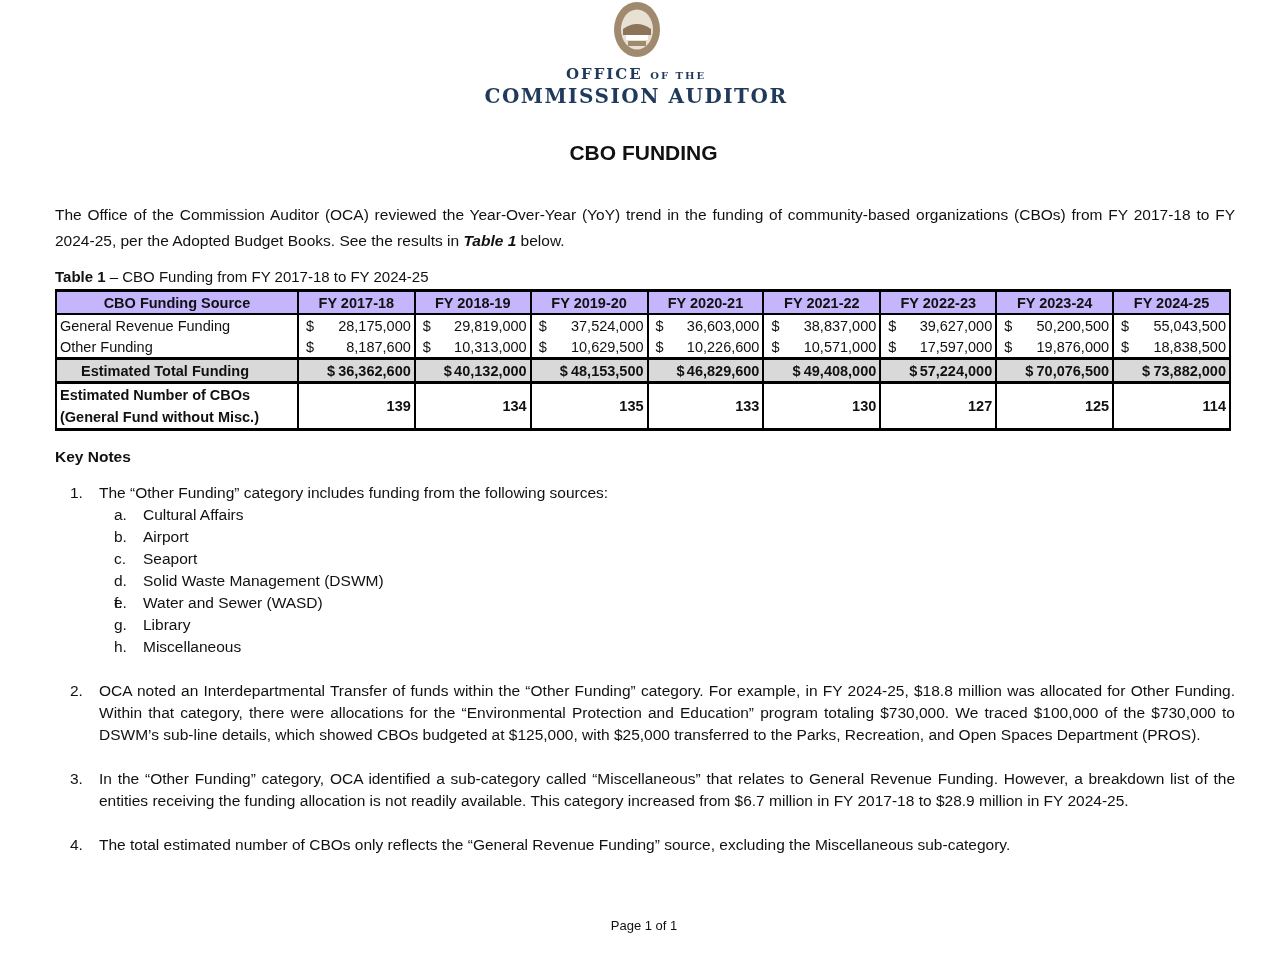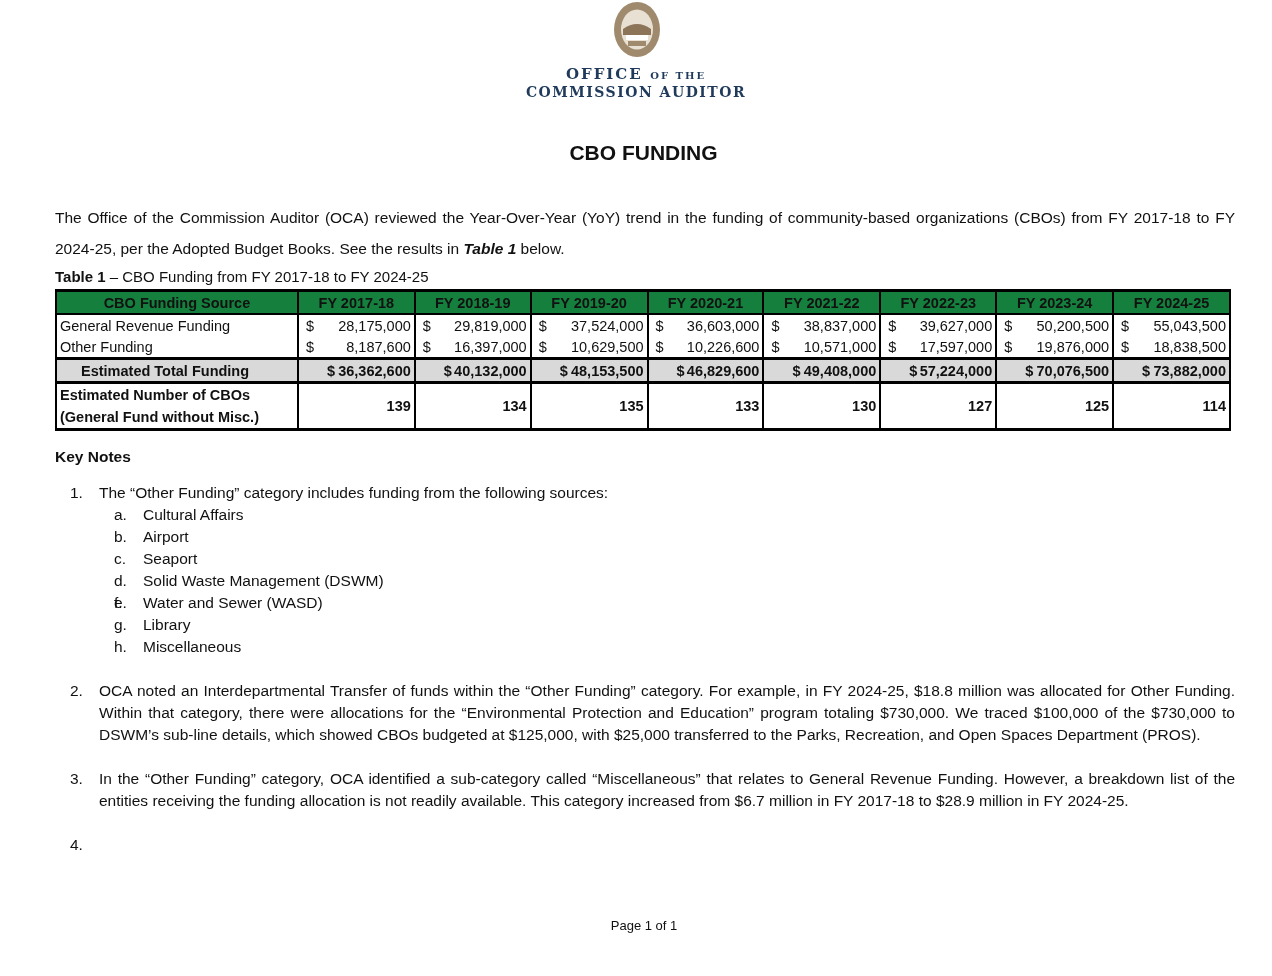--- a/index.html
+++ b/index.html
@@ -5,28 +5,28 @@
   html, body { margin: 0; padding: 0; background: #ffffff; }
   body { width: 1272px; height: 976px; position: relative; overflow: hidden;
          font-family: "Liberation Sans", sans-serif; color: #111; }
   .header { position: absolute; left: 0; top: 0; width: 1272px; text-align: center; }
   .seal { position: absolute; left: 613px; top: 1px; width: 48px; height: 57px; }
   .office-line { position: absolute; top: 64px; left: 0; width: 1272px; text-align: center;
                  font-family: "DejaVu Serif", serif; font-weight: bold; color: #1f3a5a; letter-spacing: 2px; }
   .office-line .big { font-size: 15px; }
   .office-line .small { font-size: 10px; }
   .auditor-line { position: absolute; top: 84px; left: 0; width: 1272px; text-align: center;
-                  font-family: "DejaVu Serif", serif; font-weight: bold; color: #1f3a5a; font-size: 14px; letter-spacing: 1.5px; }
+                  font-family: "DejaVu Serif", serif; font-weight: bold; color: #1f3a5a; font-size: 20px; letter-spacing: 1.5px; }
   .doc-title { position: absolute; top: 141px; left: 0; width: 1287px; text-align: center;
                font-size: 21px; font-weight: bold; }
-  .intro { position: absolute; top: 202px; left: 55px; width: 1180px; font-size: 15.5px; line-height: 31px; text-align: justify; }
+  .intro { position: absolute; top: 202px; left: 55px; width: 1180px; font-size: 15.5px; line-height: 26px; text-align: justify; }
   .table-caption { position: absolute; top: 268px; left: 55px; font-size: 15px; }
   table.cbo { position: absolute; top: 289px; left: 55px; width: 1176px; border-collapse: collapse; font-size: 14.5px; }
   table.cbo td, table.cbo th { border-left: 2px solid #000; border-right: 2px solid #000; padding: 0 3px; }
-  table.cbo tr.hdr th { background: #15803d; font-weight: bold; height: 21px; border-top: 3px solid #000; border-bottom: 2px solid #000; }
+  table.cbo tr.hdr th { background: #c4b5fd; font-weight: bold; height: 21px; border-top: 3px solid #000; border-bottom: 2px solid #000; }
   table.cbo tr.row td { height: 21px; margin-left: 12px; }
   table.cbo tr.total td { background: #d9d9d9; font-weight: bold; height: 21px; border-top: 3px solid #000; border-bottom: 3px solid #000; padding-left: 24px; }
   table.cbo tr.count td { font-weight: bold; height: 42px; border-bottom: 3px solid #000; line-height: 22px; }
   td.money { white-space: nowrap; }
   td.money .cur { float: left; padding-left: 4px; }
   td.money .amt { float: right; }
   td.num { text-align: right; }
   .key-notes { position: absolute; top: 448px; left: 55px; font-size: 15.5px; font-weight: bold; }
   .notes { position: absolute; top: 482px; left: 55px; width: 1180px; font-size: 15.5px; line-height: 22px; }
   .note { position: relative; padding-left: 44px; text-align: justify; }
@@ -120,21 +120,21 @@
         </td>
       </tr>
   <tr class="row">
     <td>Other Funding</td>
   <td class="money">
           <span class="cur">$</span>
           <span class="amt">8,187,600</span>
         </td>
         <td class="money">
           <span class="cur">$</span>
-          <span class="amt">16,397,000</span>
+          <span class="amt">10,313,000</span>
         </td>
         <td class="money">
           <span class="cur">$</span>
           <span class="amt">10,629,500</span>
         </td>
         <td class="money">
           <span class="cur">$</span>
           <span class="amt">10,226,600</span>
         </td>
         <td class="money">
@@ -226,16 +226,17 @@
     <span>OCA noted an Interdepartmental Transfer of funds within the “Other Funding” category. For example, in FY 2024-25, $18.8 million was allocated for Other Funding. Within that category, there were allocations for the “Environmental Protection and Education” program totaling $730,000. We traced $100,000 of the $730,000 to DSWM’s sub-line details, which showed CBOs budgeted at $125,000, with $25,000 transferred to the Parks, Recreation, and Open Spaces Department (PROS).</span>
   </div>
   <div class="gap"></div>
   <div class="note">
     <span class="num">3.</span>
     <span>In the “Other Funding” category, OCA identified a sub-category called “Miscellaneous” that relates to General Revenue Funding. However, a breakdown list of the entities receiving the funding allocation is not readily available. This category increased from $6.7 million in FY 2017-18 to $28.9 million in FY 2024-25.</span>
   </div>
   <div class="gap"></div>
   <div class="note">
     <span class="num">4.</span>
+    <span>The total estimated number of CBOs only reflects the “General Revenue Funding” source, excluding the Miscellaneous sub-category.</span>
   </div>
 </div>
 
 <div class="footer">Page 1 of 1</div>
 
 </body></html>

